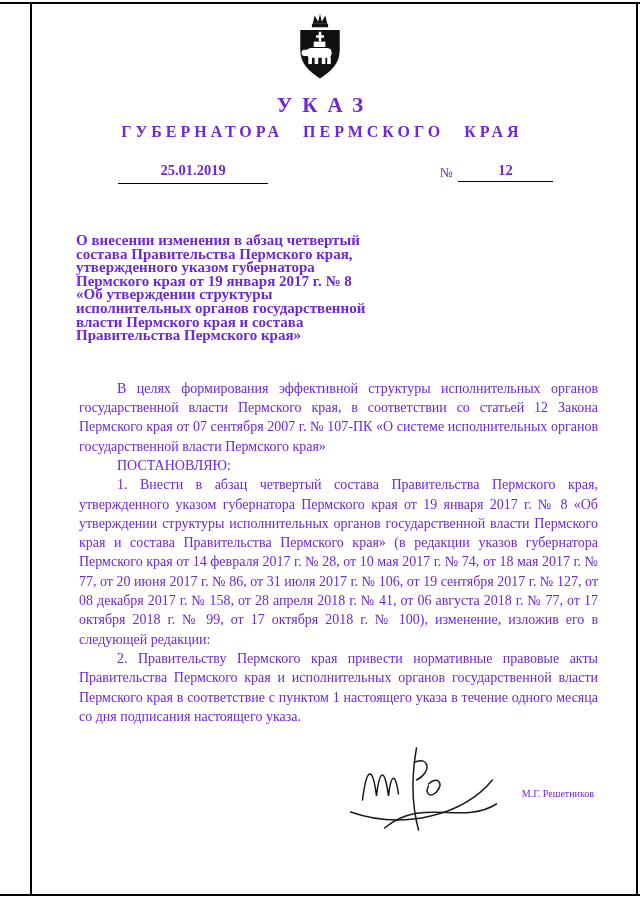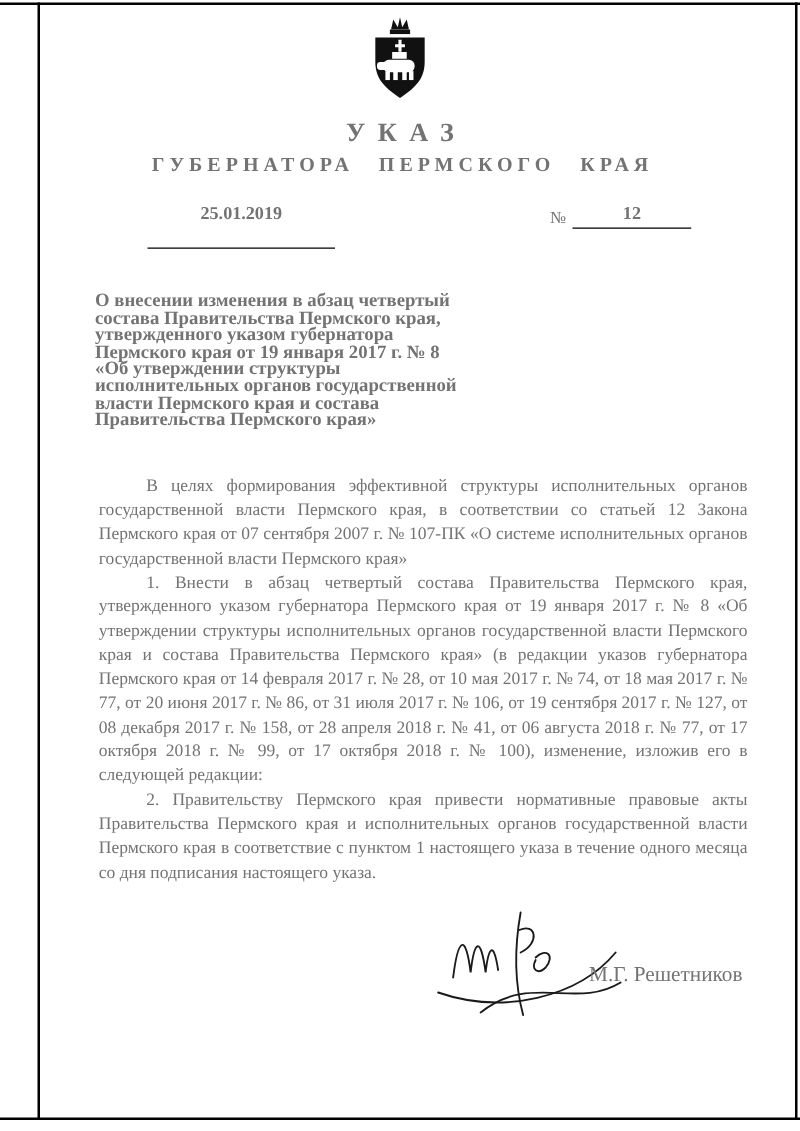--- a/index.html
+++ b/index.html
@@ -1,18 +1,18 @@
 <!DOCTYPE html>
 <html><head>
 <meta charset="utf-8">
 <style>
   html,body { margin:0; padding:0; background:#ffffff; }
   .page {
     position:relative; width:640px; height:905px; background:#ffffff;
-    font-family:"Liberation Serif", serif; color:#737373; overflow:hidden;
+    font-family:"Liberation Serif", serif; color:#6d28d9; overflow:hidden;
   }
   
   .b-top    { position:absolute; left:0;   top:2px;   width:640px; height:2px;  background:#000; }
   .b-bottom { position:absolute; left:0;   top:894px; width:640px; height:2px;  background:#000; }
   .b-left   { position:absolute; left:30px; top:2px;  width:2px;  height:894px; background:#000; }
   .b-right  { position:absolute; left:636px; top:2px; width:2px;  height:894px; background:#000; }
 
   .emblem { width:58px; margin:12px auto 0; text-align:center; }
 
   .title {
@@ -20,21 +20,21 @@
     font-size:21px; letter-spacing:10px; text-indent:10px; line-height:26px;
   }
   .org {
     margin-top:4px; text-align:center; font-weight:bold;
     font-size:16px; letter-spacing:4px; word-spacing:12px; text-indent:4px; line-height:20px;
   }
 
   .dateline { position:relative; height:26px; margin-top:20px; font-size:14.5px; }
   .date {
     position:absolute; left:118px; width:150px; text-align:center;
-    font-weight:bold; border-bottom:1.6px solid #000; padding-bottom:18px;
+    font-weight:bold; border-bottom:1.6px solid #000; padding-bottom:4px;
   }
   .numlabel { position:absolute; left:440px; top:3px; font-size:13.5px; }
   .num {
     position:absolute; left:458px; width:95px; text-align:center;
     font-weight:bold; border-bottom:1.6px solid #000; padding-bottom:2px;font-family:Liberation Serif, serif;
   }
 
   .subject {
     margin:46px 0 0 76px; width:320px;
     font-weight:bold; font-size:15px; line-height:13.6px;
@@ -42,21 +42,21 @@
   }
 
   .body {
     margin-top:36px; padding:0 42px 0 79px;
     font-size:14px; line-height:19.3px; text-align:justify;
   }
   .body p { margin:0; text-indent:38px; }
 
   .sigrow { position:relative; height:120px; margin-top:6px; }
   .signature { position:absolute; left:330px; top:6px; }
-  .signame { position:absolute; right:46px; top:56px; font-size:17px; }
+  .signame { position:absolute; right:46px; top:56px; font-size:10px; }
 </style>
 </head>
 <body>
 
 <div class="page">
 
   <div class="b-top"></div>
   <div class="b-bottom"></div>
   <div class="b-left"></div>
   <div class="b-right"></div>
@@ -97,20 +97,21 @@
 состава Правительства Пермского края,
 утвержденного указом губернатора
 Пермского края от 19 января 2017 г. № 8
 «Об утверждении структуры
 исполнительных органов государственной
 власти Пермского края и состава
 Правительства Пермского края»</div>
 
   <div class="body">
     <p>В целях формирования эффективной структуры исполнительных органов государственной власти Пермского края, в соответствии со статьей 12 Закона Пермского края от 07 сентября 2007 г. № 107-ПК «О системе исполнительных органов государственной власти Пермского края»</p>
+    <p>ПОСТАНОВЛЯЮ:</p>
     <p>1. Внести в абзац четвертый состава Правительства Пермского края, утвержденного указом губернатора Пермского края от 19 января 2017 г. № 8 «Об утверждении структуры исполнительных органов государственной власти Пермского края и состава Правительства Пермского края» (в редакции указов губернатора Пермского края от 14 февраля 2017 г. № 28, от 10 мая 2017 г. № 74, от 18 мая 2017 г. № 77, от 20 июня 2017 г. № 86, от 31 июля 2017 г. № 106, от 19 сентября 2017 г. № 127, от 08 декабря 2017 г. № 158, от 28 апреля 2018 г. № 41, от 06 августа 2018 г. № 77, от 17 октября 2018 г. № 99, от 17 октября 2018 г. № 100), изменение, изложив его в следующей редакции:</p>
     <p>2. Правительству Пермского края привести нормативные правовые акты Правительства Пермского края и исполнительных органов государственной власти Пермского края в соответствие с пунктом 1 настоящего указа в течение одного месяца со дня подписания настоящего указа.</p>
   </div>
 
   <div class="sigrow">
     <svg class="signature" width="175" height="100" viewBox="0 0 170 100" xmlns="http://www.w3.org/2000/svg">
       <g fill="none" stroke="#1a1a1a" stroke-width="1.5" stroke-linecap="round">
         <path d="M30,62 C34,30 40,26 44,58 C47,32 52,28 56,58 C58,40 62,30 66,56"></path>
         <path d="M84,10 C79,38 79,66 86,92"></path>
         <path d="M83,24 C96,18 100,34 84,42"></path>

